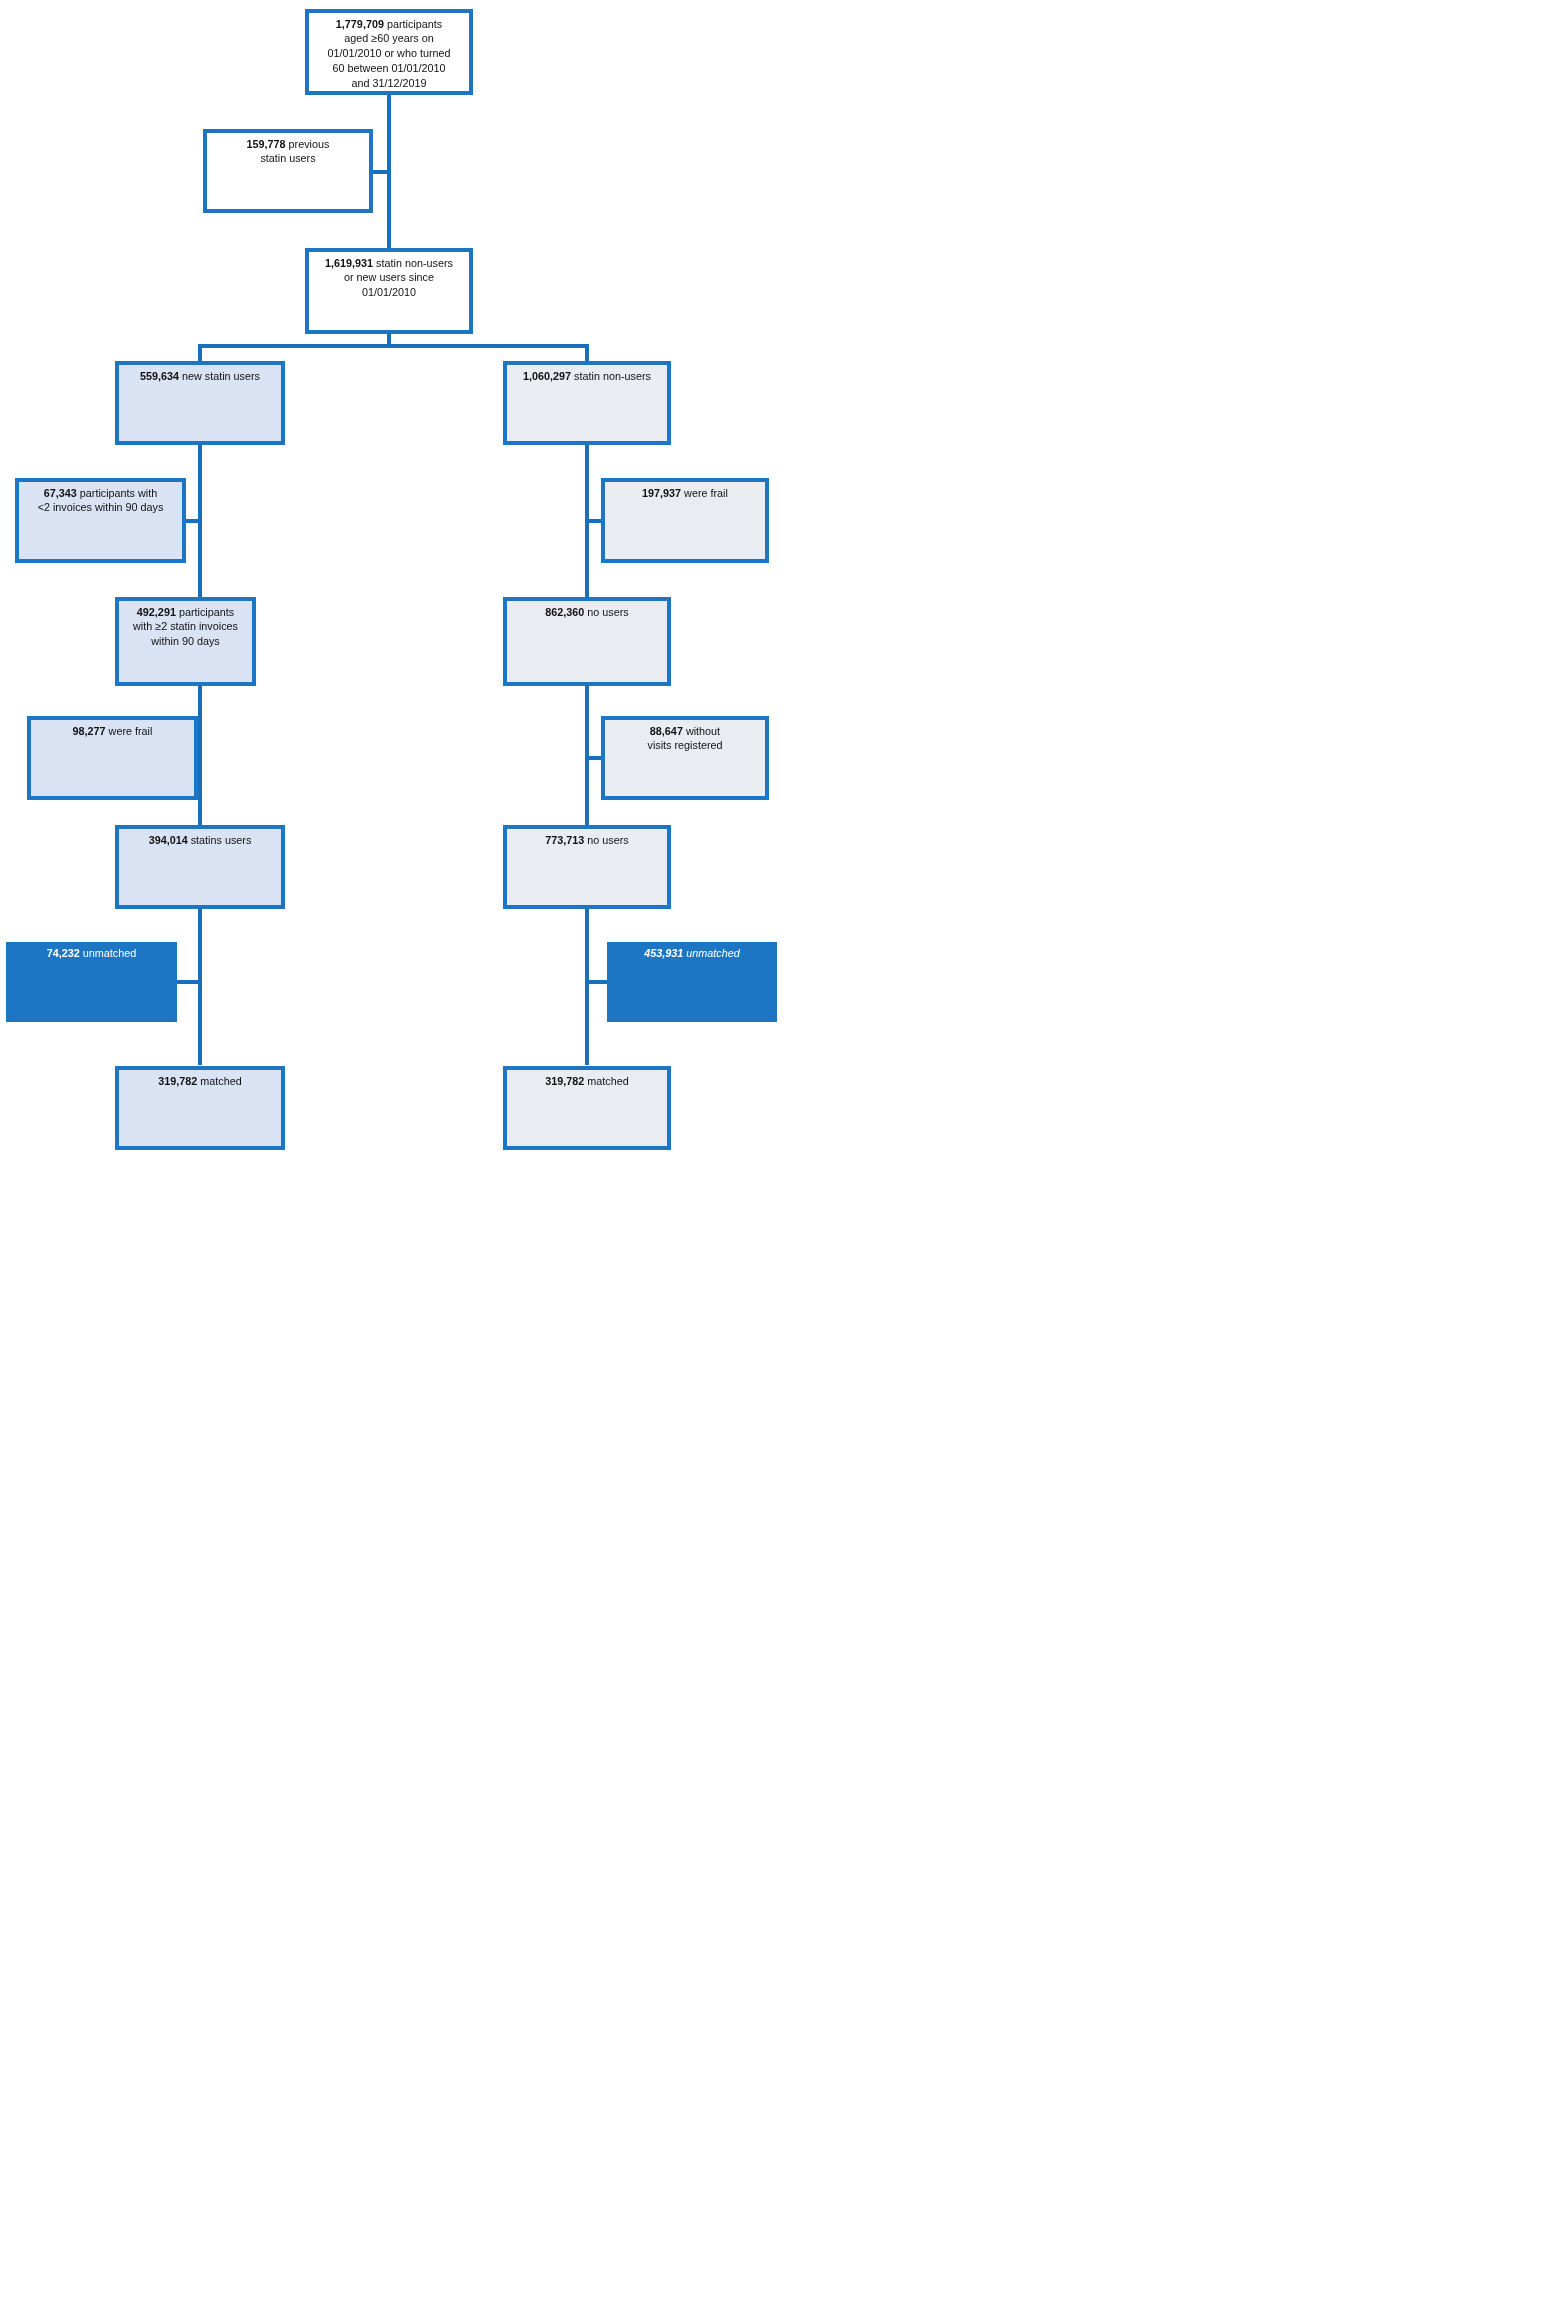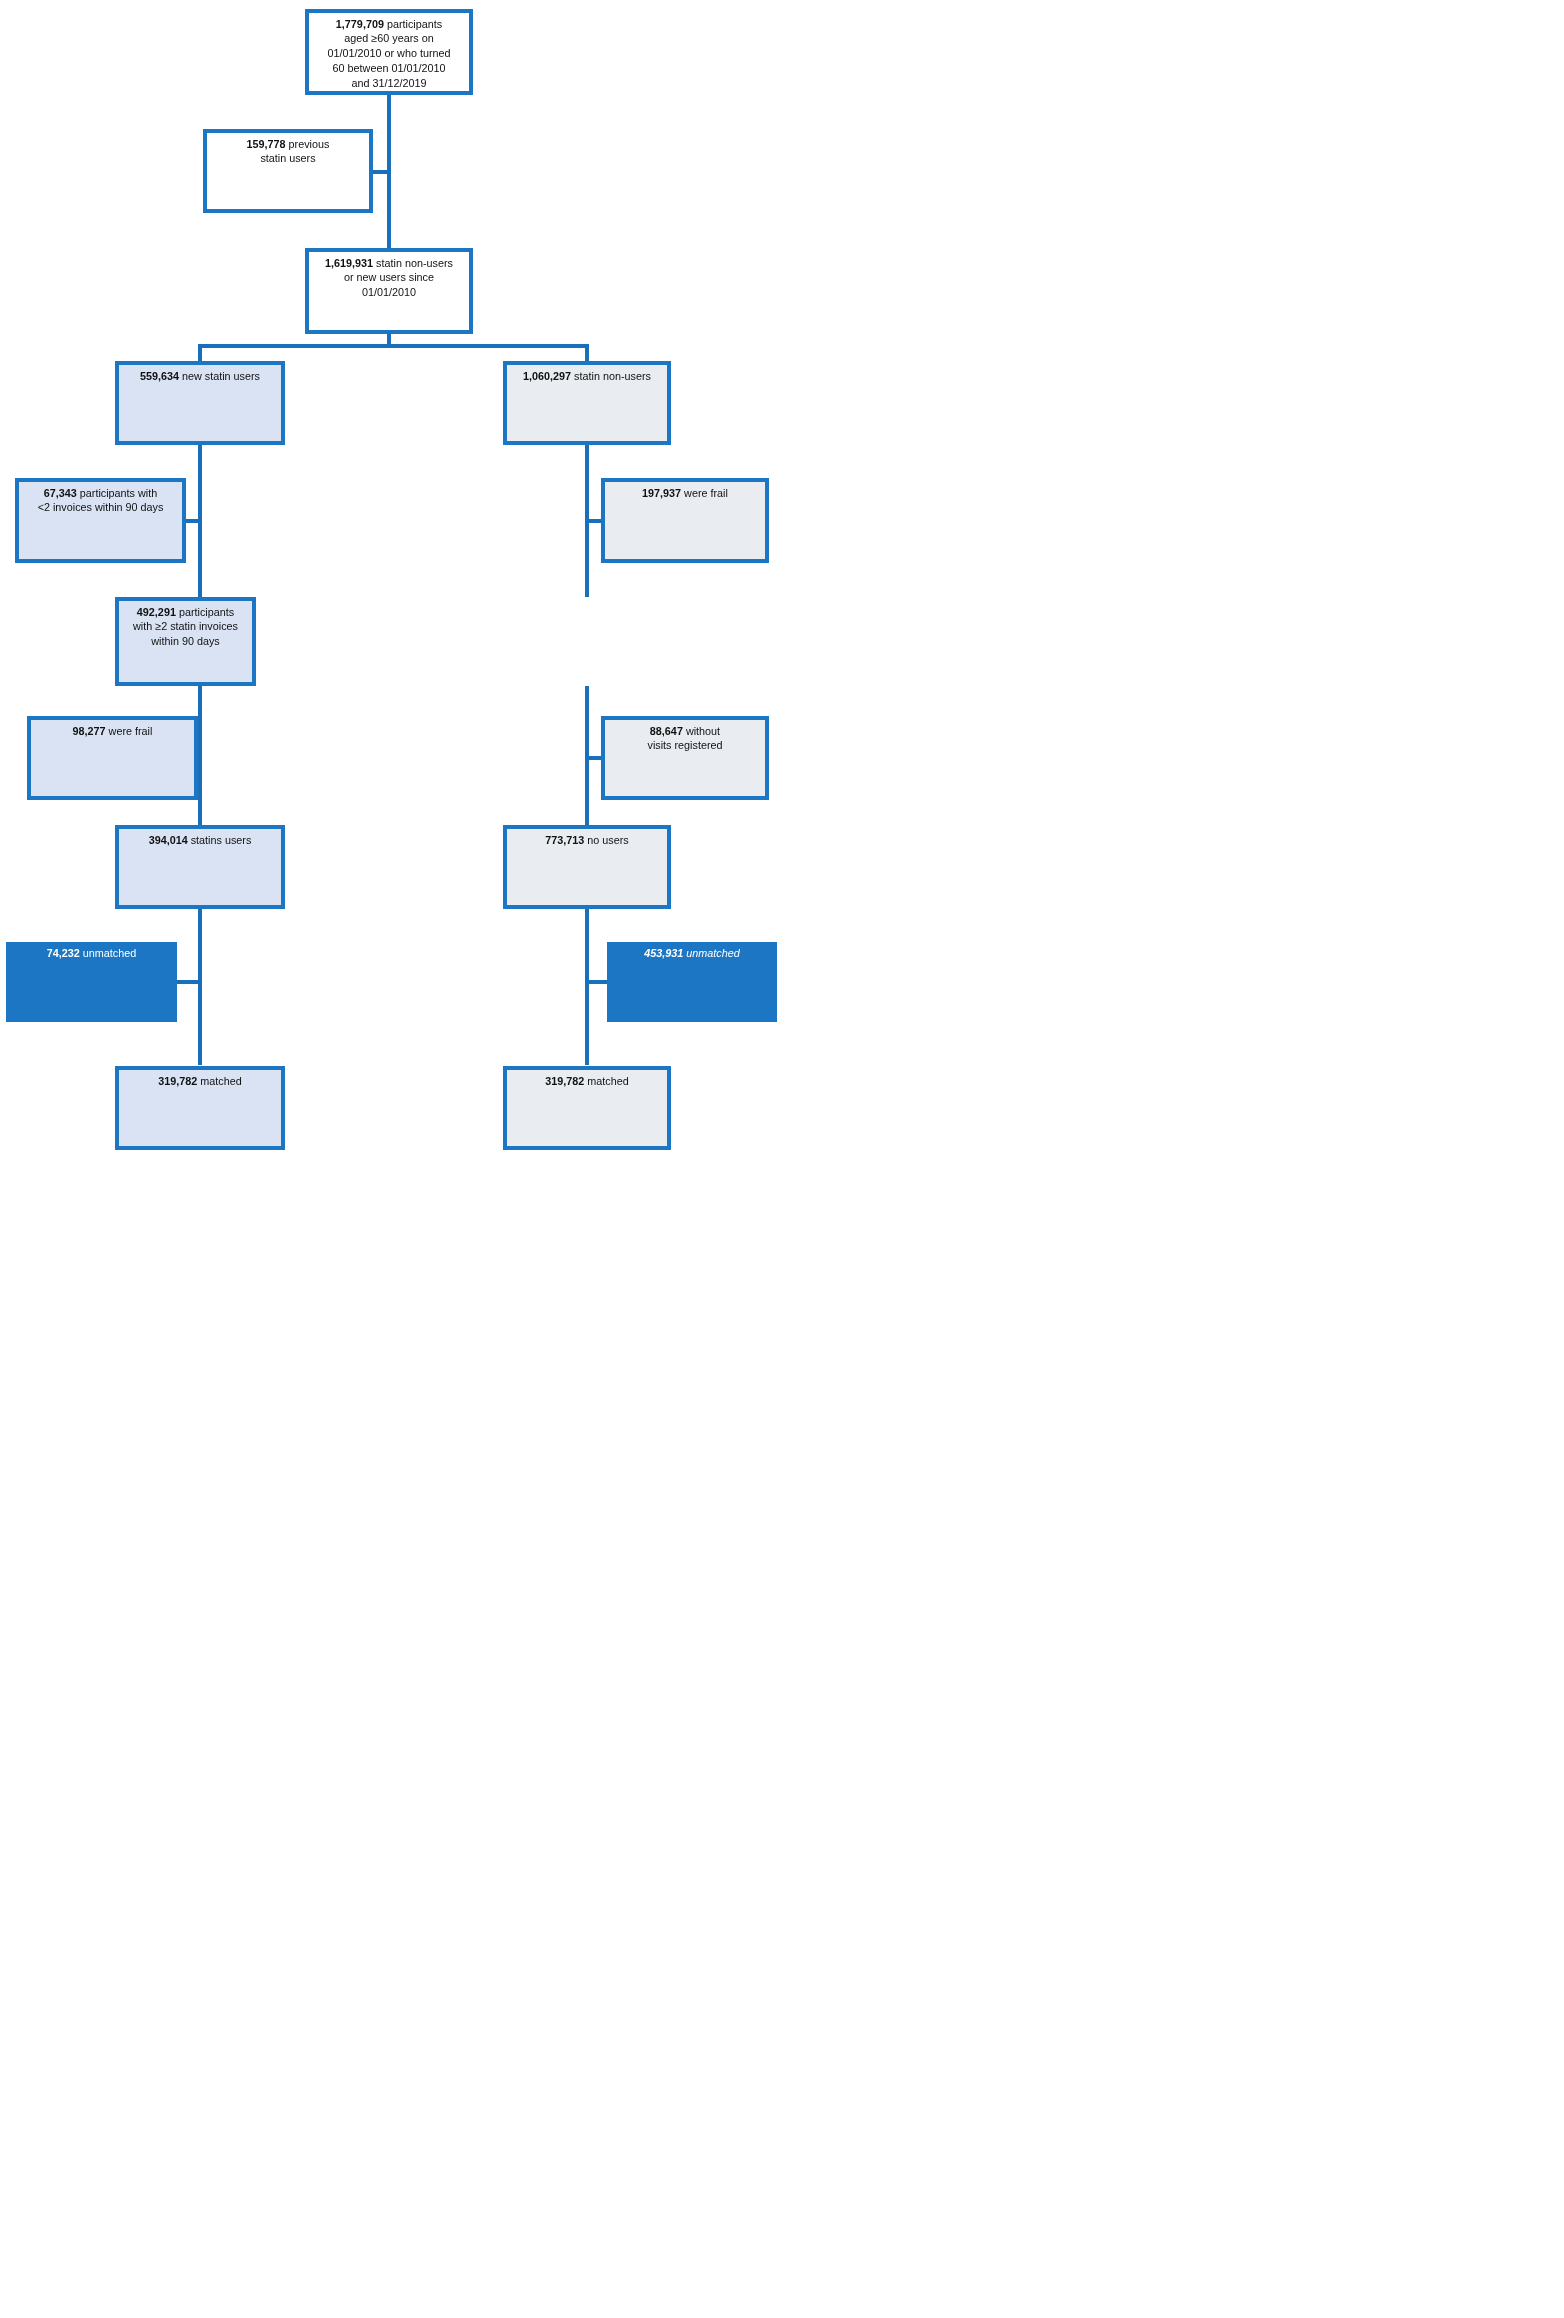--- a/index.html
+++ b/index.html
@@ -112,20 +112,21 @@
 
   <div class="box fill-lb" id="n-lt2"><div><span class="num">67,343</span> <span>participants with
 &lt;2 invoices within 90 days</span></div></div>
 
   <div class="box fill-lg" id="n-frail1"><div><span class="num">197,937</span> <span>were frail</span></div></div>
 
   <div class="box fill-lb" id="n-ge2"><div><span class="num">492,291</span> <span>participants
 with ≥2 statin invoices
 within 90 days</span></div></div>
 
+  <div class="box fill-lg" id="n-nousers1"><div><span class="num">862,360</span> <span>no users</span></div></div>
 
   <div class="box fill-lb" id="n-frail2"><div><span class="num">98,277</span> <span>were frail</span></div></div>
 
   <div class="box fill-lg" id="n-novisits"><div><span class="num">88,647</span> <span>without
 visits registered</span></div></div>
 
   <div class="box fill-lb" id="n-statins"><div><span class="num">394,014</span> <span>statins users</span></div></div>
 
   <div class="box fill-lg" id="n-nousers2"><div><span class="num">773,713</span> <span>no users</span></div></div>
 

